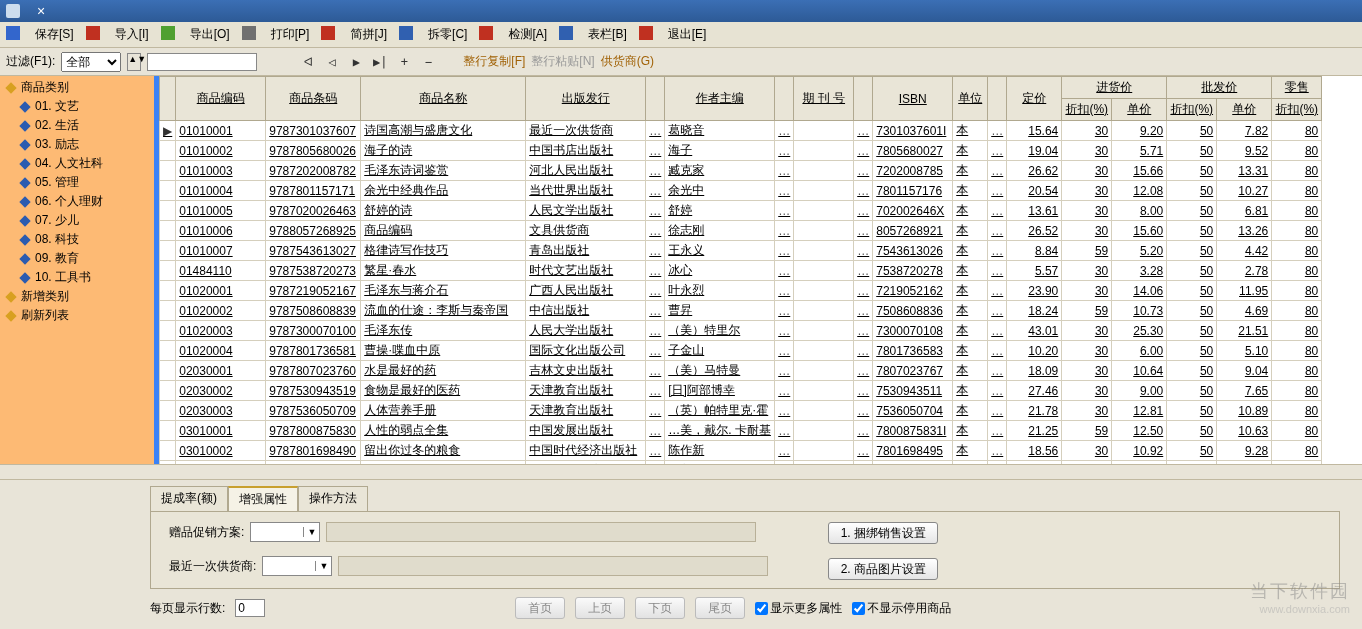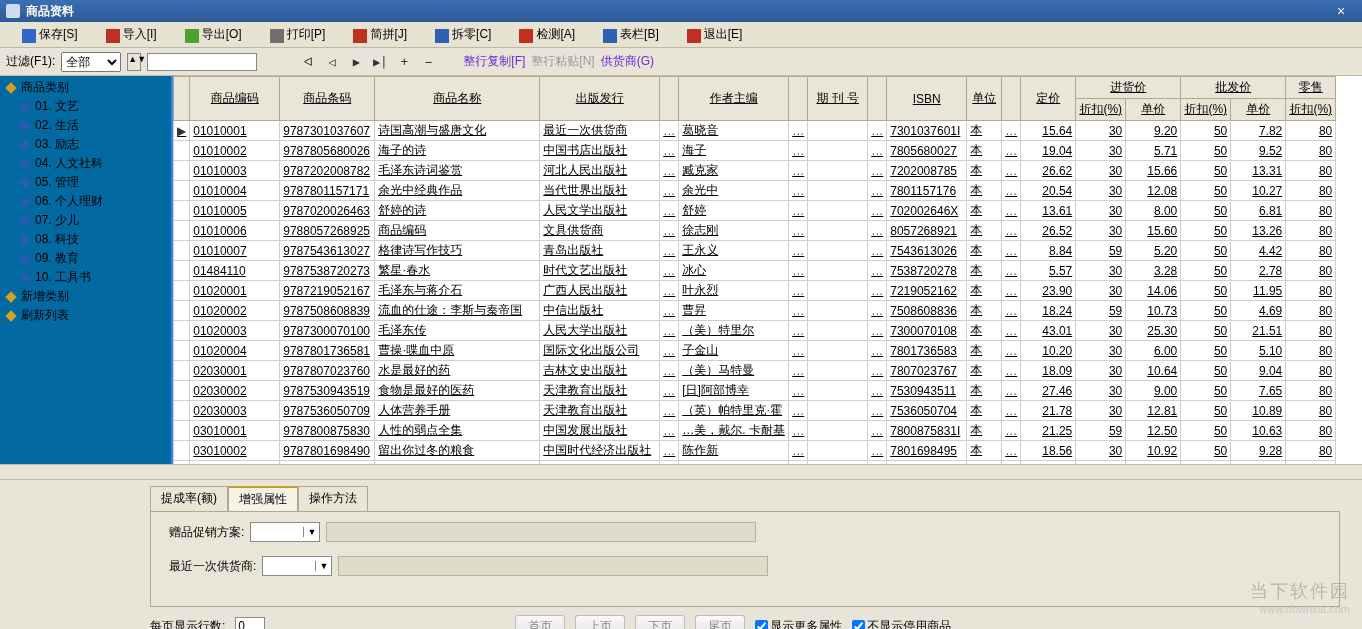--- a/index.html
+++ b/index.html
@@ -4,52 +4,52 @@
 <style>
 * { margin: 0; padding: 0; box-sizing: border-box; font-family: "Microsoft YaHei", SimSun, Arial, sans-serif; font-size: 12px; }
 body { background: #e8e4d8; width: 1362px; height: 629px; overflow: hidden; }
 
 .titlebar { height: 22px; background: linear-gradient(#3b6fb5, #2d5a96); color: #fff; display: flex; align-items: center; padding: 0 6px; }
 .titlebar .icon { width: 14px; height: 14px; background: #cde; border-radius: 2px; margin-right: 6px; display: inline-block; }
 .titlebar .title { flex: 1; font-weight: bold; }
 .titlebar .close { width: 30px; text-align: center; cursor: pointer; font-size: 14px; }
 
 .toolbar { height: 26px; background: #e7e3d3; border-bottom: 1px solid #c0b8a0; display: flex; align-items: center; padding: 0 6px; gap: 12px; }
-.toolbar .tbtn { display: flex; align-items: flex-end; gap: 3px; cursor: pointer; margin-left: 16px; }
+.toolbar .tbtn { display: flex; align-items: flex-start; gap: 15px; cursor: pointer; }
 .tbtn .ic { width: 14px; height: 14px; display: inline-block; }
 
 .filterbar { height: 28px; display: flex; align-items: center; padding: 0 6px; gap: 6px; border-bottom: 1px solid #c0b8a0; }
 .filterbar select { height: 20px; width: 60px; }
 .filterbar input[type=text] { height: 18px; border: 1px solid #888; width: 110px; padding: 0 2px; }
 .filterbar .navbtn { width: 18px; height: 18px; display: inline-flex; align-items: center; justify-content: center; font-family: monospace; color: #333; cursor: pointer; }
-.filterbar .link { color: #6d28d9; cursor: pointer; }
+.filterbar .link { color: #a16207; cursor: pointer; }
 .filterbar .link.dis { color: #999; }
 
 .main { display: flex; height: 388px; }
-.sidebar { width: 173px; border-right: 2px solid #3b82f6; padding: 2px 4px; background: #0369a1; overflow: auto; }
+.sidebar { width: 159px; border-right: 5px solid #3b82f6; padding: 2px 4px; background: #fdba74; overflow: auto; }
 .tree-item { display: flex; align-items: center; gap: 3px; padding: 1px 0; cursor: pointer; }
 .diamond { width: 8px; height: 8px; background: #2b5bb0; transform: rotate(45deg); display: inline-block; margin: 0 3px; }
 .diamond.y { background: #d8a020; }
 .tree-item.child { padding-left: 14px; }
 
 .gridwrap { flex: 1; overflow: auto; background: #fff; text-decoration: underline; }
 table.grid { border-collapse: collapse; table-layout: fixed; }
 table.grid th { background: #e9e5d7; border: 1px solid #b0a88f; padding: 2px 3px; font-weight: normal; white-space: nowrap; position: sticky; top: 0; }
 table.grid td { border: 1px solid #d5cfbd; padding: 1px 3px; white-space: nowrap; overflow: hidden; text-overflow: ellipsis; height: 18px; }
 td.num { text-align: right; }
 td.dots { text-align: center; color: #555; }
 .rowmark { text-align: center; width: 14px; color: #333; }
 
 .scrollhint { height: 16px; border-top: 1px solid #c0b8a0; border-bottom: 1px solid #c0b8a0; background: #e8e4d8; }
 
 .tabs { display: flex; gap: 0; margin: 6px 6px 0 150px; }
 .tab { padding: 3px 10px; border: 1px solid #b0a88f; background: #e9e5d7; cursor: pointer; border-bottom: none; }
 .tab.active { background: #f5f2e6; border-top: 2px solid #c8a030; }
 
-.panel { margin: 0 22px 0 150px; border: 1px solid #b0a88f; background: #e9e5d7; height: 96px; padding: 10px 18px; display: flex; gap: 60px; align-items: flex-start; }
+.panel { margin: 0 22px 0 150px; border: 1px solid #b0a88f; background: #e9e5d7; height: 78px; padding: 10px 18px; display: flex; gap: 60px; align-items: flex-start; }
 .panel .rows { display: flex; flex-direction: column; gap: 14px; }
 .panel .row { display: flex; align-items: center; gap: 6px; }
 .panel .combo { width: 70px; height: 20px; border: 1px solid #888; background: #fff; display: flex; align-items: center; }
 .panel .combo .dd { width: 16px; border-left: 1px solid #888; text-align: center; margin-left: auto; font-size: 9px; }
 .panel .ro { width: 430px; height: 20px; background: #e0dccc; border: 1px solid #b8b098; }
 .panel .btn { width: 110px; height: 22px; border: 1px solid #888; background: linear-gradient(#fff,#e5e5e5); cursor: pointer; border-radius: 3px; }
 
 .footer { margin: 8px 6px 0 150px; display: flex; align-items: center; gap: 10px; }
 .footer input.num { width: 30px; height: 18px; border: 1px solid #888; padding: 0 2px; }
 .footer .pbtn { width: 50px; height: 22px; border: 1px solid #bbb; background: linear-gradient(#fafafa,#e2e2e2); border-radius: 3px; cursor: pointer; color: #888; }
@@ -57,21 +57,20 @@
 
 .watermark { position: absolute; right: 12px; bottom: 14px; opacity: .5; text-align: right; }
 .watermark .big { font-size: 18px; color: #888; letter-spacing: 2px; }
 .watermark .url { font-size: 11px; color: #aaa; }
 </style>
 </head>
 <body>
 
 <div class="titlebar">
   <span class="icon"></span>
-  <span class="title">商品资料</span>
   <span class="close">×</span>
 </div>
 
 <div class="toolbar" id="toolbar">
     <div class="tbtn">
       <span class="ic" style="background:#3366cc"></span>
       <span>保存[S]</span>
     </div>
     <div class="tbtn">
       <span class="ic" style="background:#c03020"></span>
@@ -611,20 +610,24 @@
       <div class="ro"></div>
     </div>
     <div class="row">
       <span>最近一次供货商:</span>
       <div class="combo">
           <span class="dd">▼</span>
         </div>
       <div class="ro"></div>
     </div>
   </div>
+  <div class="rows">
+    <button class="btn">1. 捆绑销售设置</button>
+    <button class="btn">2. 商品图片设置</button>
+  </div>
 </div>
 
 <div class="footer">
   <span>每页显示行数:</span>
   <input class="num" value="0" style="">
   <span style="width:230px"></span>
   <button class="pbtn">首页</button>
   <button class="pbtn">上页</button>
   <button class="pbtn">下页</button>
   <button class="pbtn">尾页</button>

